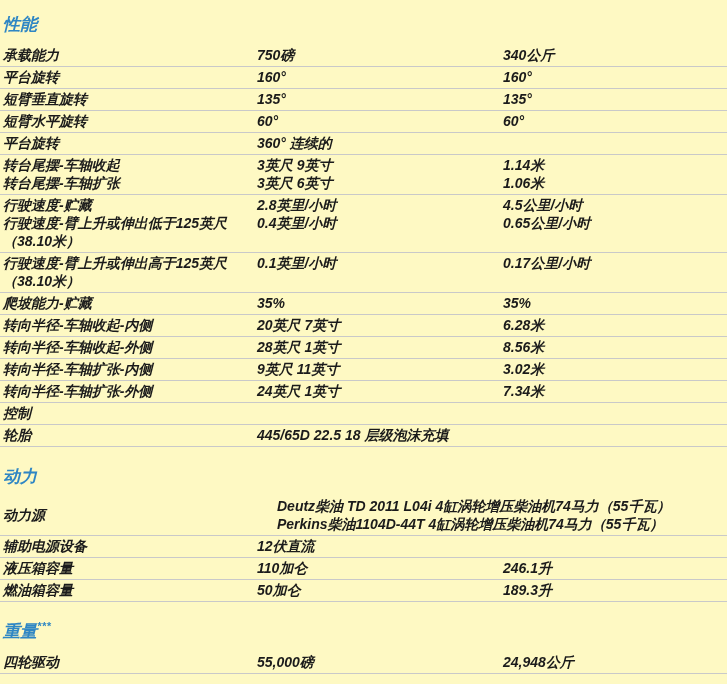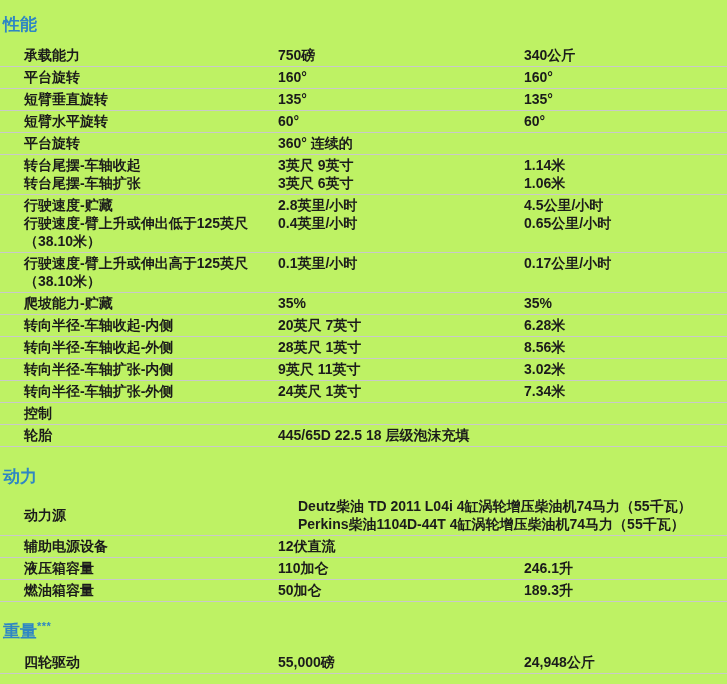--- a/index.html
+++ b/index.html
@@ -7,21 +7,22 @@
     padding: 0;
     background: #ffffff;
     font-family: "Liberation Sans", "DejaVu Sans", sans-serif;
   }
   .page {
     width: 727px;
     height: 684px;
     box-sizing: border-box;
     padding-top: 9px;
     overflow: hidden;
-    background: #bef264;
+    background: #fef9c3;
+    font-style: italic;
   }
   .section { margin: 0; }
   .section + .section { margin-top: 14px; }
   h2.section-title {
     font-size: 17px;
     line-height: 20px;
     font-weight: 700;
     color: #2e86c4;
     margin: 0 0 10px 3px;
   }
@@ -32,21 +33,20 @@
   }
   .tbl { width: 727px; }
   .row {
     border-bottom: 1px solid #c9c9c9;
     padding: 1px 0 2px 0;
   }
   .subrow {
     display: grid;
     grid-template-columns: 257px 246px 1fr;
     align-items: start;
-    padding-left: 21px;
   }
   .cell {
     font-size: 14px;
     line-height: 18px;
     font-weight: 700;
     color: #1b1b1b;
     white-space: pre-line;
     box-sizing: border-box;
   }
   .c1 { padding-left: 3px; }

